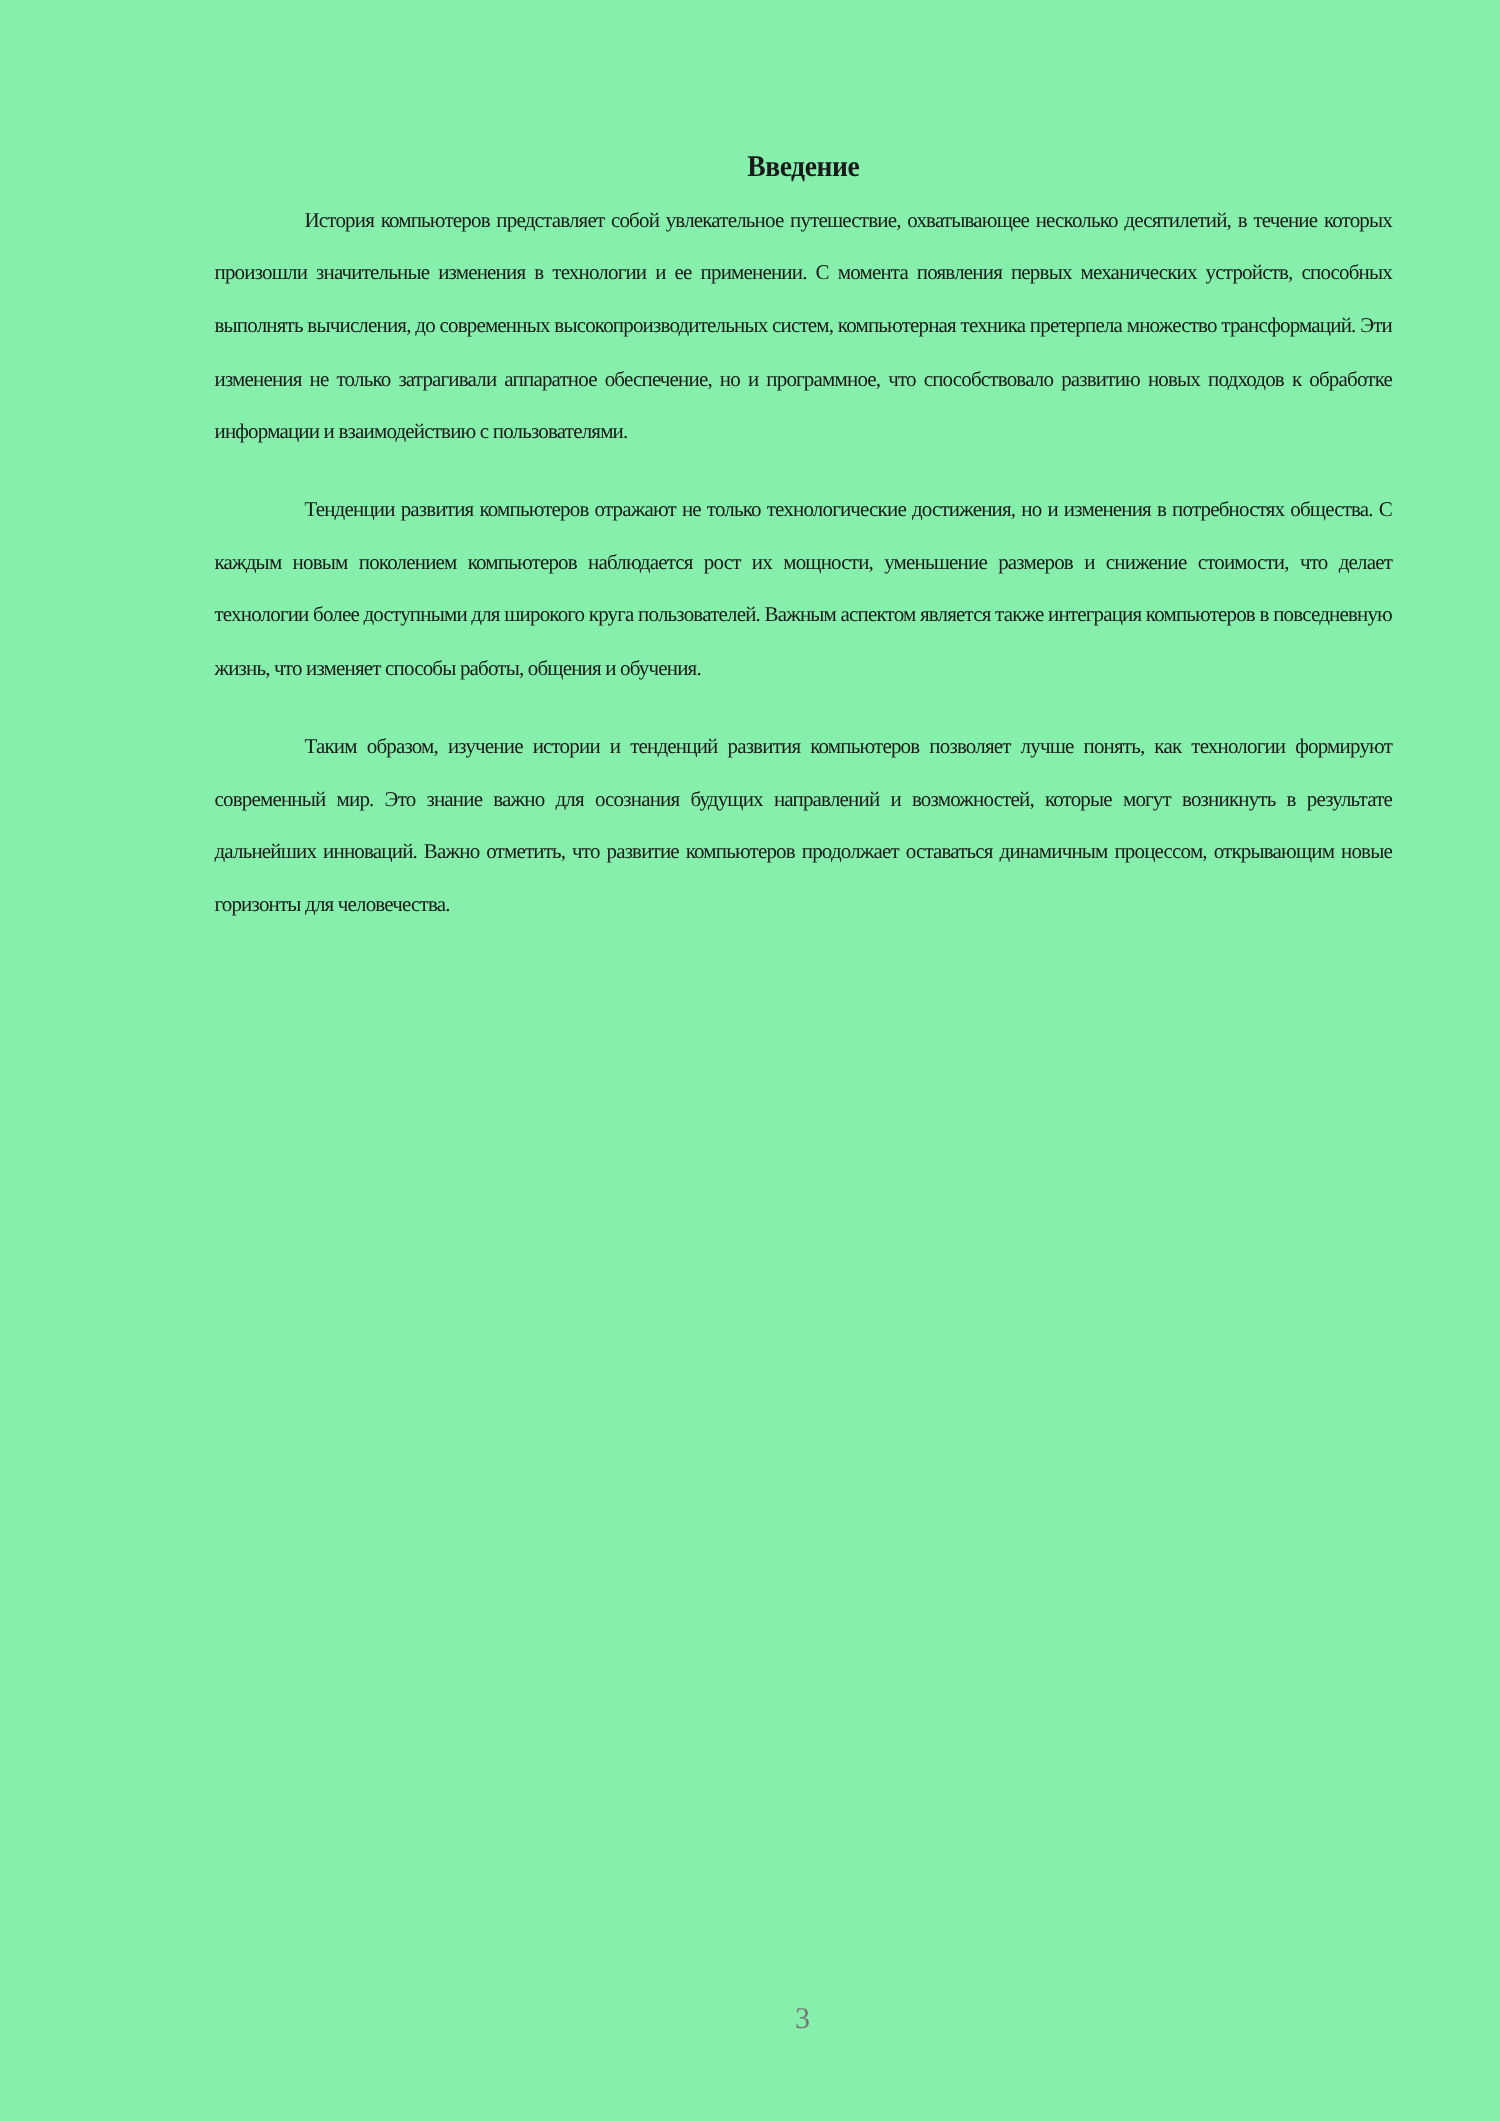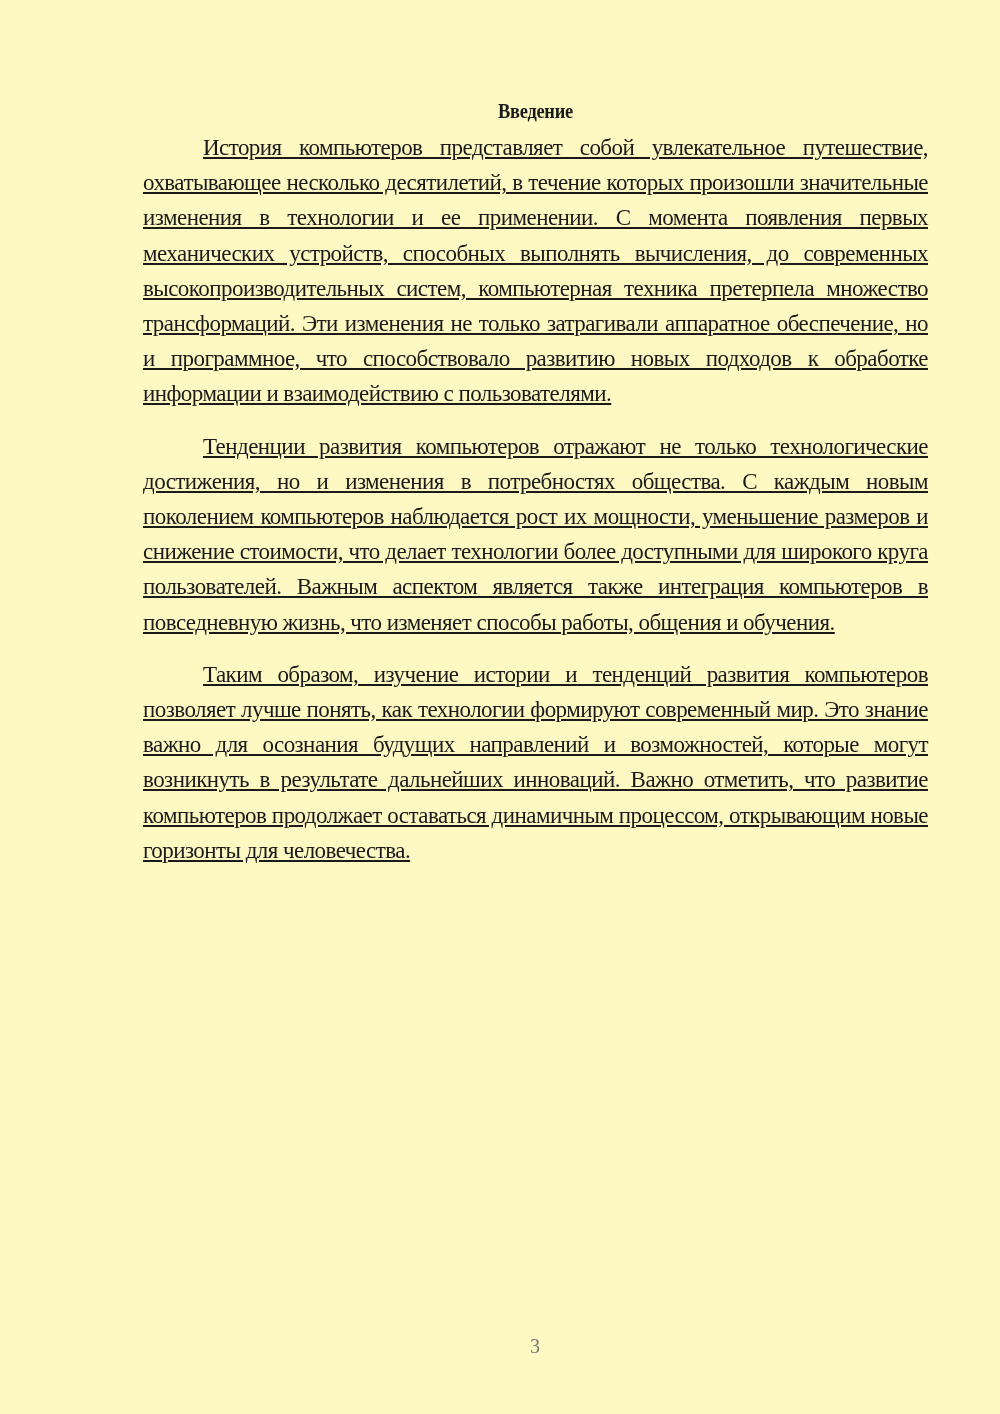--- a/index.html
+++ b/index.html
@@ -14,49 +14,48 @@
       overflow: hidden;
       font-family: "Liberation Serif", "DejaVu Serif", serif;
       color: #1a1a1a;
     }
     .page {
       position: absolute;
       left: 0;
       top: 0;
       width: 1000px;
       height: 1414px;
-      background: #fef9c3;
+      background: #86efac;
     }
     .content {
       position: absolute;
       left: 143px;
       top: 96px;
       width: 785px;
     }
     .title {
       text-align: center;
       font-weight: bold;
       font-size: 20px;
       line-height: 30px;
       margin: 0 0 4px 0;
       letter-spacing: -0.3px;
       transform: scaleX(0.92);
       transform-origin: center;
     }
     .para {
       margin: 0;
-      font-size: 23px;
+      font-size: 14px;
       line-height: 35.2px;
       text-align: justify;
       text-align-last: left;
       text-indent: 60px;
       letter-spacing: -0.55px;
       word-spacing: 0px;
       hyphens: none;
-      text-decoration: underline;
     }
     .para + .para {
       margin-top: 17px;
     }
     .page-number {
       position: absolute;
       left: 0;
       width: 1070px;
       top: 1334px;
       text-align: center;

